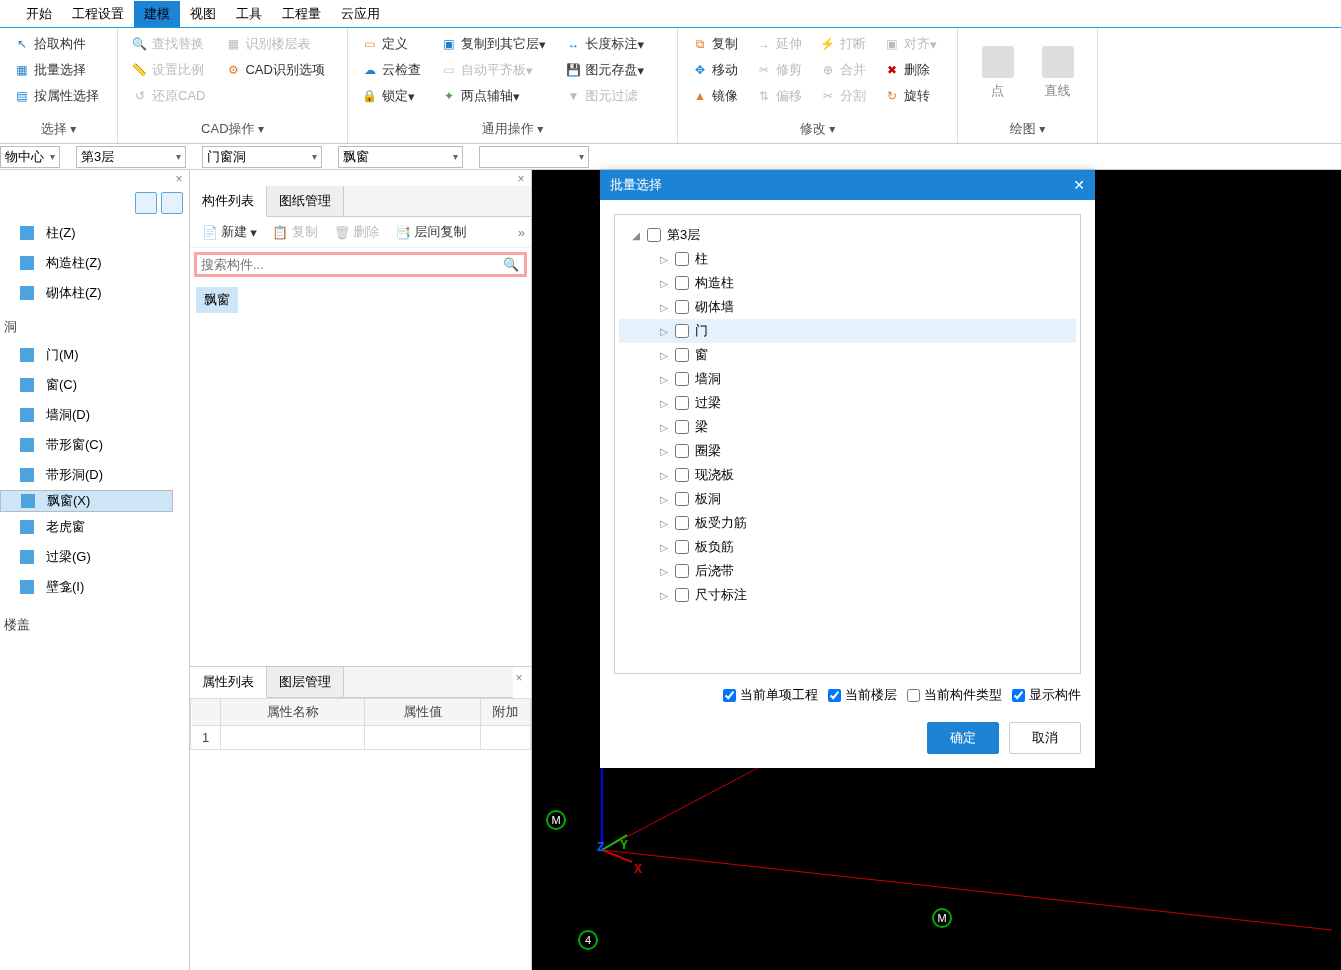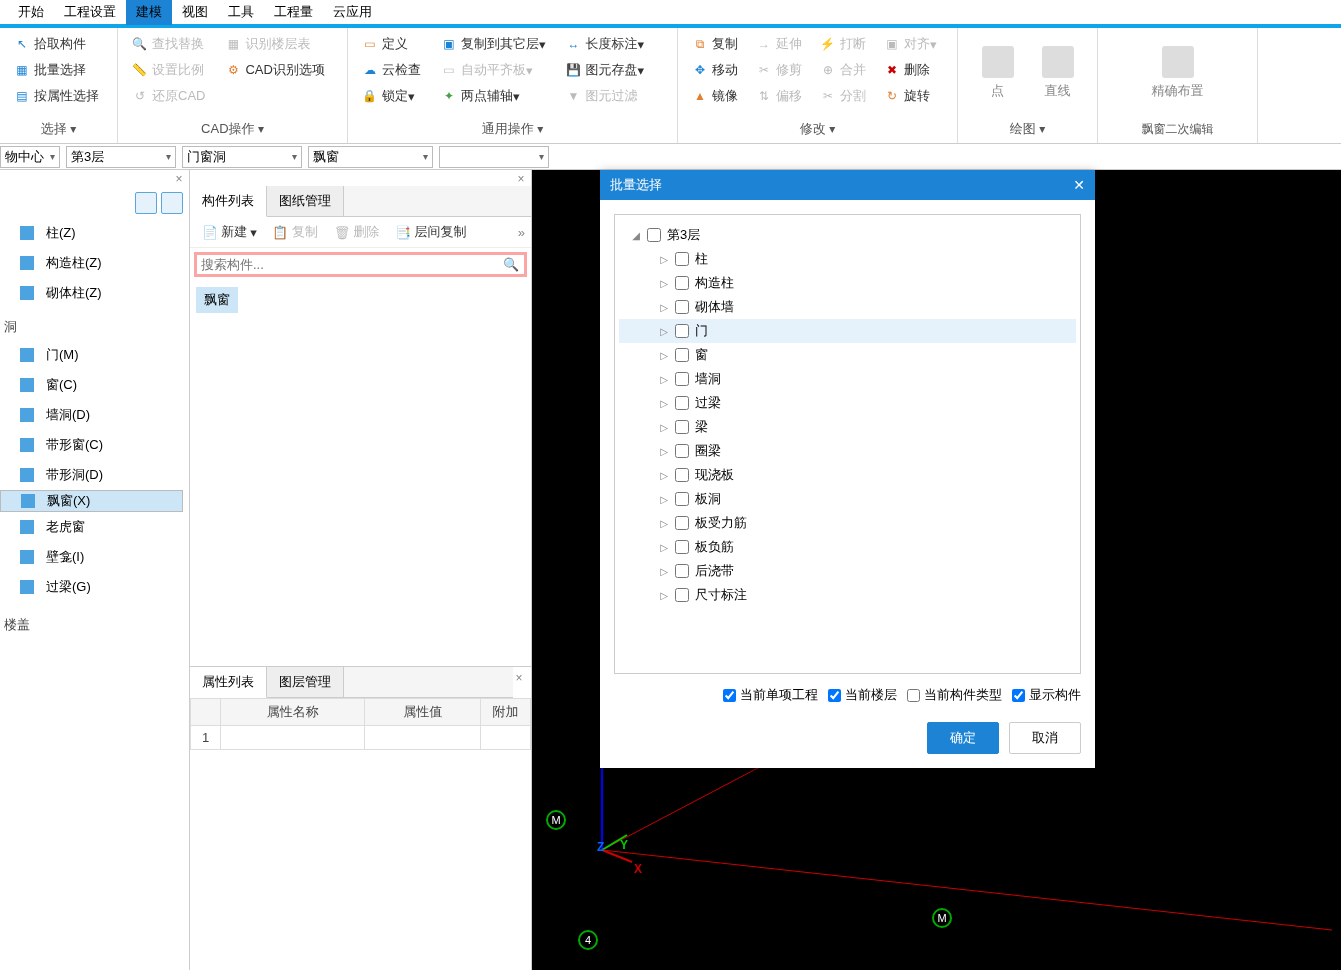--- a/index.html
+++ b/index.html
@@ -1,31 +1,31 @@
 <!DOCTYPE html>
 <html><head>
 <meta charset="utf-8">
 <style>
 * { margin:0; padding:0; box-sizing:border-box; font-family:"Microsoft YaHei",SimSun,sans-serif; font-size:13px; }
 body { background:#f0f0f0; width:1341px; height:970px; overflow:hidden; position:relative; }
-.menubar { height:28px; background:#fff; display:flex; align-items:center; padding-left:8px; border-bottom:4px solid #0ea5e9; }
+.menubar { height:28px; background:#fff; display:flex; align-items:center; padding-left:16px; border-bottom:1px solid #0ea5e9; }
 .menubar .m { padding:4px 10px; cursor:pointer; }
 .menubar .m.active { background:#1c83d5; color:#000000; }
 .ribbon { height:116px; background:#fff; border-bottom:1px solid #ccc; display:flex; }
 .rgroup { border-right:1px solid #ddd; display:flex; flex-direction:column; }
 .rgroup .body { flex:1; display:flex; padding:4px 8px; }
 .rgroup .title { text-align:center; font-size:12px; color:#555; padding:3px 0 5px; }
 .rbtn { display:flex; align-items:center; padding:3px 6px; cursor:pointer; color:#333; white-space:nowrap; }
 .rbtn.disabled { color:#bbb; }
 .rbtn .ic { width:16px; height:16px; margin-right:4px; display:inline-flex; align-items:center; justify-content:center; font-size:12px; }
 .col { display:flex; flex-direction:column; gap:2px; }
 .bigbtn { display:flex; flex-direction:column; align-items:center; justify-content:center; width:60px; color:#888; cursor:pointer; }
 .bigbtn .bic { width:32px; height:32px; background:#ddd; border-radius:3px; margin-bottom:4px; }
 .selectorbar { height:26px; background:#fff; border-bottom:1px solid #ccc; display:flex; align-items:center; }
-.sel { height:22px; border:1px solid #bbb; margin-right:6px; padding:0 4px; display:flex; align-items:center; background:#fff; cursor:pointer; }
+.sel { height:22px; border:1px solid #bbb; margin-right:16px; padding:0 4px; display:flex; align-items:center; background:#fff; cursor:pointer; }
 .sel .arr { margin-left:auto; color:#666; font-size:10px; }
 .leftpanel { position:absolute; left:0; top:170px; width:190px; height:800px; background:#fff; border-right:1px solid #ccc; }
 .midpanel { position:absolute; left:190px; top:170px; width:342px; height:800px; background:#fff; border-right:1px solid #ccc; display:flex; flex-direction:column; }
 .canvas { position:absolute; left:532px; top:170px; right:0; bottom:0; background:#000; }
 .paneclose { position:absolute; right:3px; top:2px; width:14px; height:14px; color:#888; font-size:12px; cursor:pointer; text-align:center; line-height:14px; }
 .treeitem { padding:6px 4px 6px 20px; cursor:pointer; display:flex; align-items:center; gap:12px; }
 .treeitem.sel { background:#cde6f7; }
 .treeicon { width:14px; height:14px; background:#4da3e0; display:inline-block; }
 .tabs { display:flex; border-bottom:1px solid #ccc; background:#f5f5f5; }
 .tab { padding:6px 12px; cursor:pointer; background:#eee; border-right:1px solid #ccc; }
@@ -218,29 +218,20 @@
           <div class="bic"></div>
           <span>点</span>
         </div>
       <div class="bigbtn">
           <div class="bic"></div>
           <span>直线</span>
         </div>
     </div>
     <div class="title"><span>绘图</span> ▾</div>
   </div>
-  <div class="rgroup" style="width:160px">
-    <div class="body" style="justify-content:center">
-      <div class="bigbtn">
-          <div class="bic"></div>
-          <span>精确布置</span>
-        </div>
-    </div>
-    <div class="title">飘窗二次编辑</div>
-  </div>
 </div>
 
 <div class="selectorbar">
   <div class="sel" style="width:60px">
       <span>物中心</span>
       <span class="arr">▾</span>
     </div>
   <div class="sel" style="width:110px">
       <span>第3层</span>
       <span class="arr">▾</span>
@@ -302,25 +293,25 @@
   <div class="treeitem sel">
       <span class="treeicon"></span>
       <span>飘窗(X)</span>
     </div>
   <div class="treeitem">
       <span class="treeicon"></span>
       <span>老虎窗</span>
     </div>
   <div class="treeitem">
       <span class="treeicon"></span>
+      <span>过梁(G)</span>
+    </div>
+  <div class="treeitem">
+      <span class="treeicon"></span>
       <span>壁龛(I)</span>
-    </div>
-  <div class="treeitem">
-      <span class="treeicon"></span>
-      <span>过梁(G)</span>
     </div>
   <div style="padding:14px 4px 4px 4px;color:#444">楼盖</div>
 </div>
 
 <div class="midpanel">
   <div class="paneclose">×</div>
   <div style="height:16px"></div>
   <div class="tabs">
     <div class="tab active">构件列表</div>
     <div class="tab">图纸管理</div>

